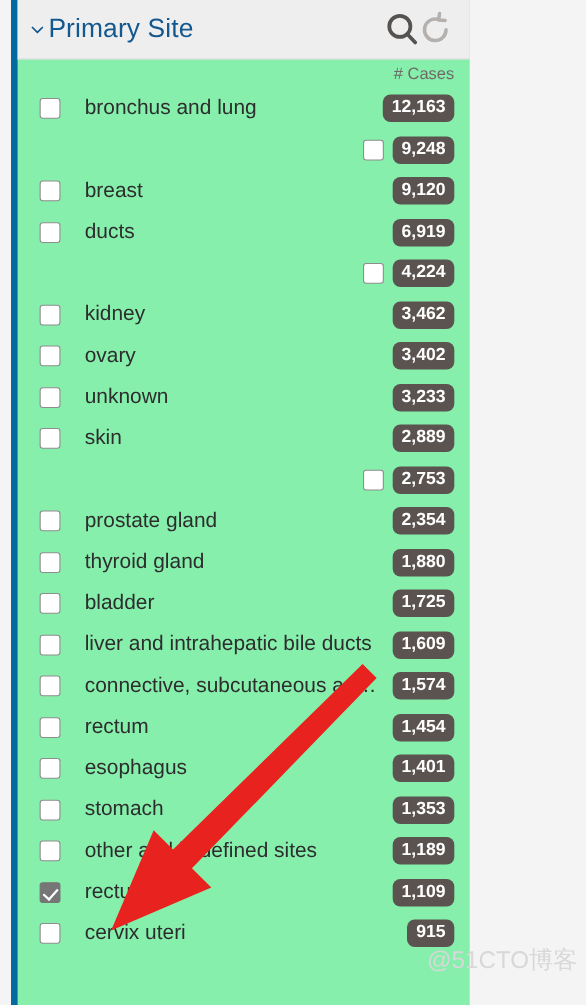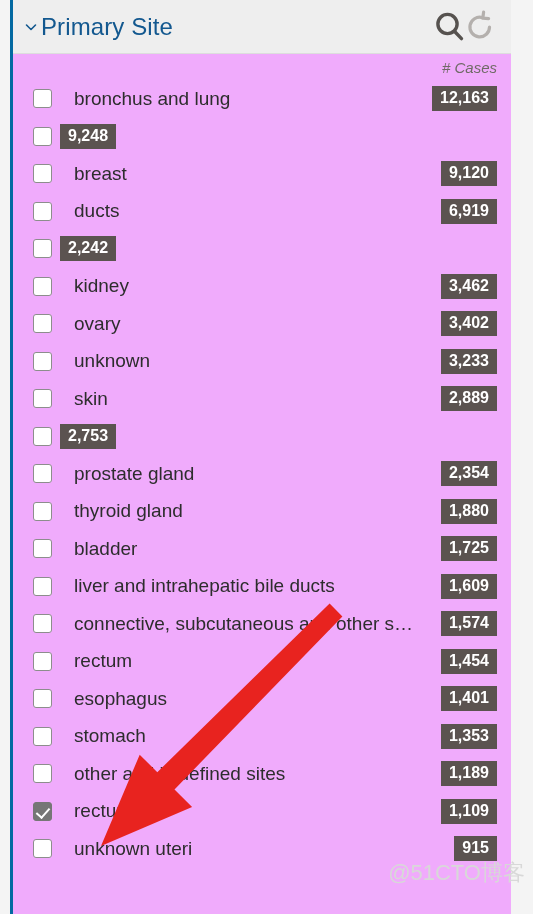--- a/index.html
+++ b/index.html
@@ -17,24 +17,24 @@
     width: 533px;
     height: 914px;
     background: #f4f4f4;
   }
 
   
   .facet-panel {
     position: absolute;
     left: 10px;
     top: 0;
-    width: 501px;
+    width: 417px;
     height: 914px;
-    background: #f0abfc;
-    border-left: 3px solid #0369a1;
+    background: #86efac;
+    border-left: 6px solid #0369a1;
   }
 
   
   .facet-header {
     position: relative;
     height: 54px;
     background: #eeeeee;
     border-bottom: 1px solid #dddddd;
     display: flex;
     align-items: center;
@@ -83,38 +83,38 @@
   .search-icon-btn { color: #56524f; }
   .reset-icon-btn  { color: #b4b0ad; margin-left: -6px; }
 
   
   .col-header {
     display: flex;
     justify-content: flex-end;
     align-items: center;
     height: 26px;
     padding: 0 14px 0 0;
-    font-style: italic;
   }
   .col-header-label {
     font-size: 15px;
     color: #6f6a66;
   }
 
   
   .facet-list {
     position: relative;
   }
 
   .facet-row {
     display: flex;
     align-items: center;
     height: 37.5px;
     padding: 0 14px 0 20px;
     cursor: pointer;
+    justify-content: flex-end;
   }
 
   .cb {
     position: relative;
     width: 19px;
     height: 19px;
     flex: 0 0 auto;
     border-radius: 3px;
     border: 1px solid #8d8d8d;
     background: #ffffff;
@@ -150,21 +150,21 @@
 
   .count-badge {
     flex: 0 0 auto;
     margin-left: 8px;
     min-width: 42px;
     text-align: center;
     background: #5b5350;
     color: #ffffff;
     font-size: 16px;
     font-weight: bold;
-    border-radius: 0;
+    border-radius: 7px;
     padding: 4px 8px 5px;
     line-height: 1;
   }
 
   
   .annotation-arrow {
     position: absolute;
     left: 0;
     top: 0;
     width: 533px;
@@ -236,21 +236,21 @@
           <span class="facet-label">breast</span>
           <span class="count-badge">9,120</span>
         </div>
         <div class="facet-row">
           <span class="cb"></span>
           <span class="facet-label">ducts</span>
           <span class="count-badge">6,919</span>
         </div>
         <div class="facet-row">
           <span class="cb"></span>
-          <span class="count-badge">2,242</span>
+          <span class="count-badge">4,224</span>
         </div>
         <div class="facet-row">
           <span class="cb"></span>
           <span class="facet-label">kidney</span>
           <span class="count-badge">3,462</span>
         </div>
         <div class="facet-row">
           <span class="cb"></span>
           <span class="facet-label">ovary</span>
           <span class="count-badge">3,402</span>
@@ -314,21 +314,21 @@
           <span class="facet-label">other and ill-defined sites</span>
           <span class="count-badge">1,189</span>
         </div>
         <div class="facet-row">
           <span class="cb checked"></span>
           <span class="facet-label">rectum</span>
           <span class="count-badge">1,109</span>
         </div>
         <div class="facet-row">
           <span class="cb"></span>
-          <span class="facet-label">unknown uteri</span>
+          <span class="facet-label">cervix uteri</span>
           <span class="count-badge">915</span>
         </div>
       </div>
   </div>
 
   <svg class="annotation-arrow" id="arrow-svg" viewBox="0 0 533 914" aria-hidden="true">
       <polygon points="329.6,603.6 157.3,772.2 139.7,754.7 101.0,846.0 192.1,806.9 174.5,789.4 342.4,616.4" fill="#e8231f"></polygon>
     </svg>
 
   <div class="watermark">@51CTO博客</div>

